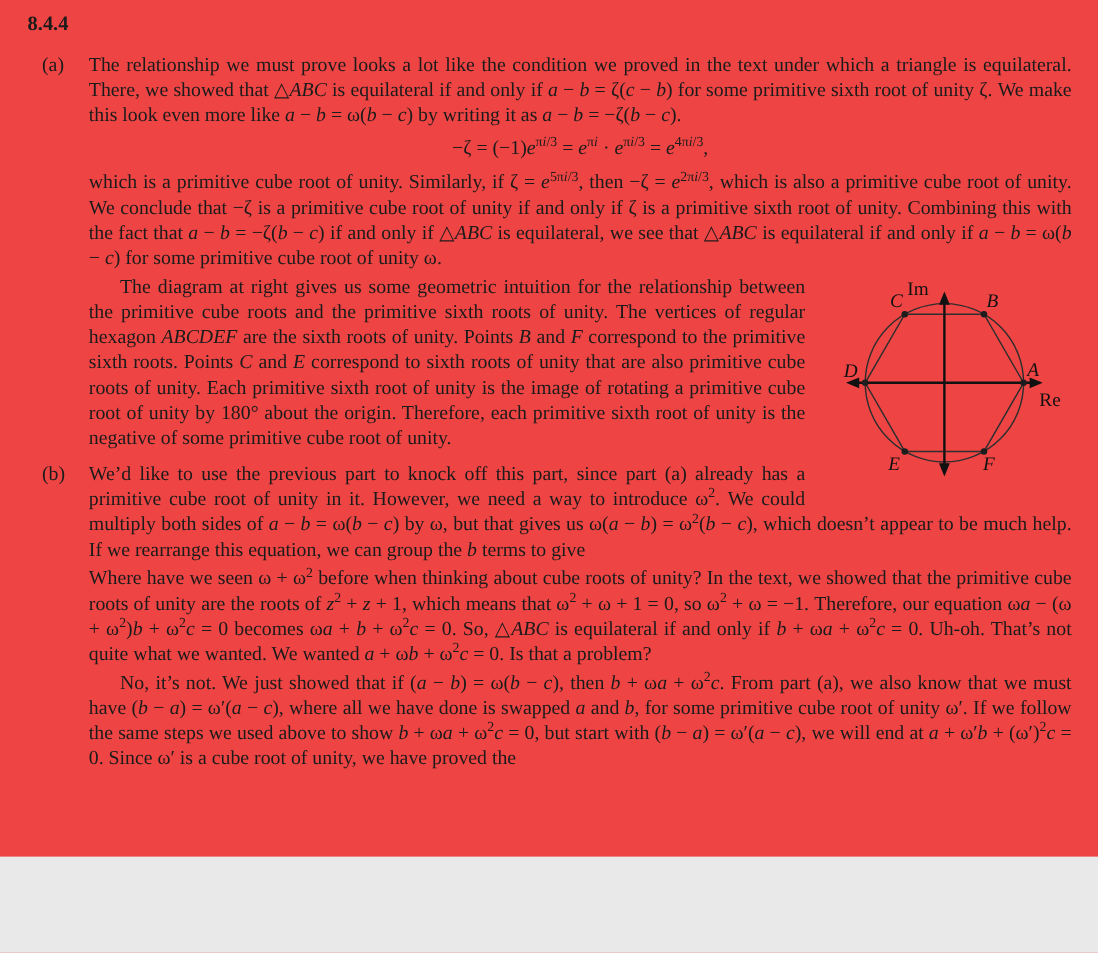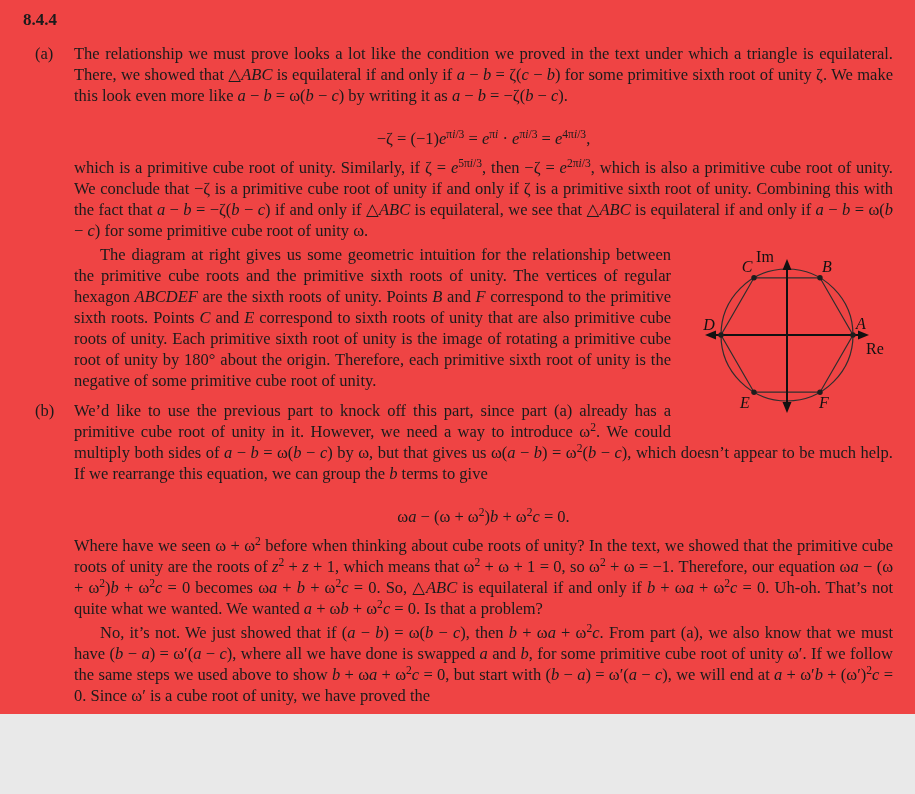--- a/index.html
+++ b/index.html
@@ -10,21 +10,21 @@
     font-size:16.5px; line-height:21px;
   }
   .section-number {
     font-weight:bold; font-size:17px; padding:9px 0 0 23px; margin-bottom:13px;
   }
   .part { position:relative; padding-left:74px; padding-right:22px; }
   .part + .part { margin-top:9px; }
   .part-label { position:absolute; left:35px; top:0; }
   .para { margin:0 0 3px 0; text-align:justify; }
   .para.indent { text-indent:26px; }
-  .equation { text-align:center; margin:22px 0 8px 0; }
+  .equation { text-align:center; margin:6px 0 8px 0; }
   sup { font-size:0.7em; line-height:0; }
   i { font-style:italic; }
   .diagram-float { float:right; width:210px; height:185px; margin:0 0 2px 12px; }
   .diagram-float svg { display:block; width:210px; height:185px; }
   .diag-line { stroke:#2e2e2e; stroke-width:1.2; fill:none; }
   .diag-axis { stroke:#111; stroke-width:2; }
   .diag-arrow { fill:#111; }
   .diag-dot { fill:#1d1d1d; }
   .diag-label { font-family:"Liberation Serif","DejaVu Serif",serif; font-size:16px; fill:#111; }
   .diag-label.it { font-style:italic; }
@@ -73,18 +73,17 @@
         <text class="diag-label it" x="62" y="164" text-anchor="middle">E</text>
         <text class="diag-label it" x="141" y="164" text-anchor="middle">F</text>
       </svg>
     </figure>
     <p class="para indent">The diagram at right gives us some geometric intuition for the relationship between the primitive cube roots and the primitive sixth roots of unity.  The vertices of regular hexagon <i>ABCDEF</i> are the sixth roots of unity.  Points <i>B</i> and <i>F</i> correspond to the primitive sixth roots.  Points <i>C</i> and <i>E</i> correspond to sixth roots of unity that are also primitive cube roots of unity.  Each primitive sixth root of unity is the image of rotating a primitive cube root of unity by 180° about the origin.  Therefore, each primitive sixth root of unity is the negative of some primitive cube root of unity.</p>
   </section>
 
   <section class="part">
     <span class="part-label">(b)</span>
     <p class="para">We’d like to use the previous part to knock off this part, since part (a) already has a primitive cube root of unity in it.  However, we need a way to introduce ω<sup>2</sup>.  We could multiply both sides of <i>a</i> − <i>b</i> = ω(<i>b</i> − <i>c</i>) by ω, but that gives us ω(<i>a</i> − <i>b</i>) = ω<sup>2</sup>(<i>b</i> − <i>c</i>), which doesn’t appear to be much help.  If we rearrange this equation, we can group the <i>b</i> terms to give</p>
-    <div class="equation">ω<i>a</i> − (ω + ω<sup>2</sup>)<i>b</i> + ω<sup>2</sup><i>c</i> = 0.</div>
     <p class="para">Where have we seen ω + ω<sup>2</sup> before when thinking about cube roots of unity?  In the text, we showed that the primitive cube roots of unity are the roots of <i>z</i><sup>2</sup> + <i>z</i> + 1, which means that ω<sup>2</sup> + ω + 1 = 0, so ω<sup>2</sup> + ω = −1.  Therefore, our equation ω<i>a</i> − (ω + ω<sup>2</sup>)<i>b</i> + ω<sup>2</sup><i>c</i> = 0 becomes ω<i>a</i> + <i>b</i> + ω<sup>2</sup><i>c</i> = 0.  So, △<i>ABC</i> is equilateral if and only if <i>b</i> + ω<i>a</i> + ω<sup>2</sup><i>c</i> = 0.  Uh-oh.  That’s not quite what we wanted.  We wanted <i>a</i> + ω<i>b</i> + ω<sup>2</sup><i>c</i> = 0.  Is that a problem?</p>
     <p class="para indent">No, it’s not.  We just showed that if (<i>a</i> − <i>b</i>) = ω(<i>b</i> − <i>c</i>), then <i>b</i> + ω<i>a</i> + ω<sup>2</sup><i>c</i>.  From part (a), we also know that we must have (<i>b</i> − <i>a</i>) = ω′(<i>a</i> − <i>c</i>), where all we have done is swapped <i>a</i> and <i>b</i>, for some primitive cube root of unity ω′.  If we follow the same steps we used above to show <i>b</i> + ω<i>a</i> + ω<sup>2</sup><i>c</i> = 0, but start with (<i>b</i> − <i>a</i>) = ω′(<i>a</i> − <i>c</i>), we will end at <i>a</i> + ω′<i>b</i> + (ω′)<sup>2</sup><i>c</i> = 0.  Since ω′ is a cube root of unity, we have proved the</p>
   </section>
 
 </div>
 
 </body></html>

